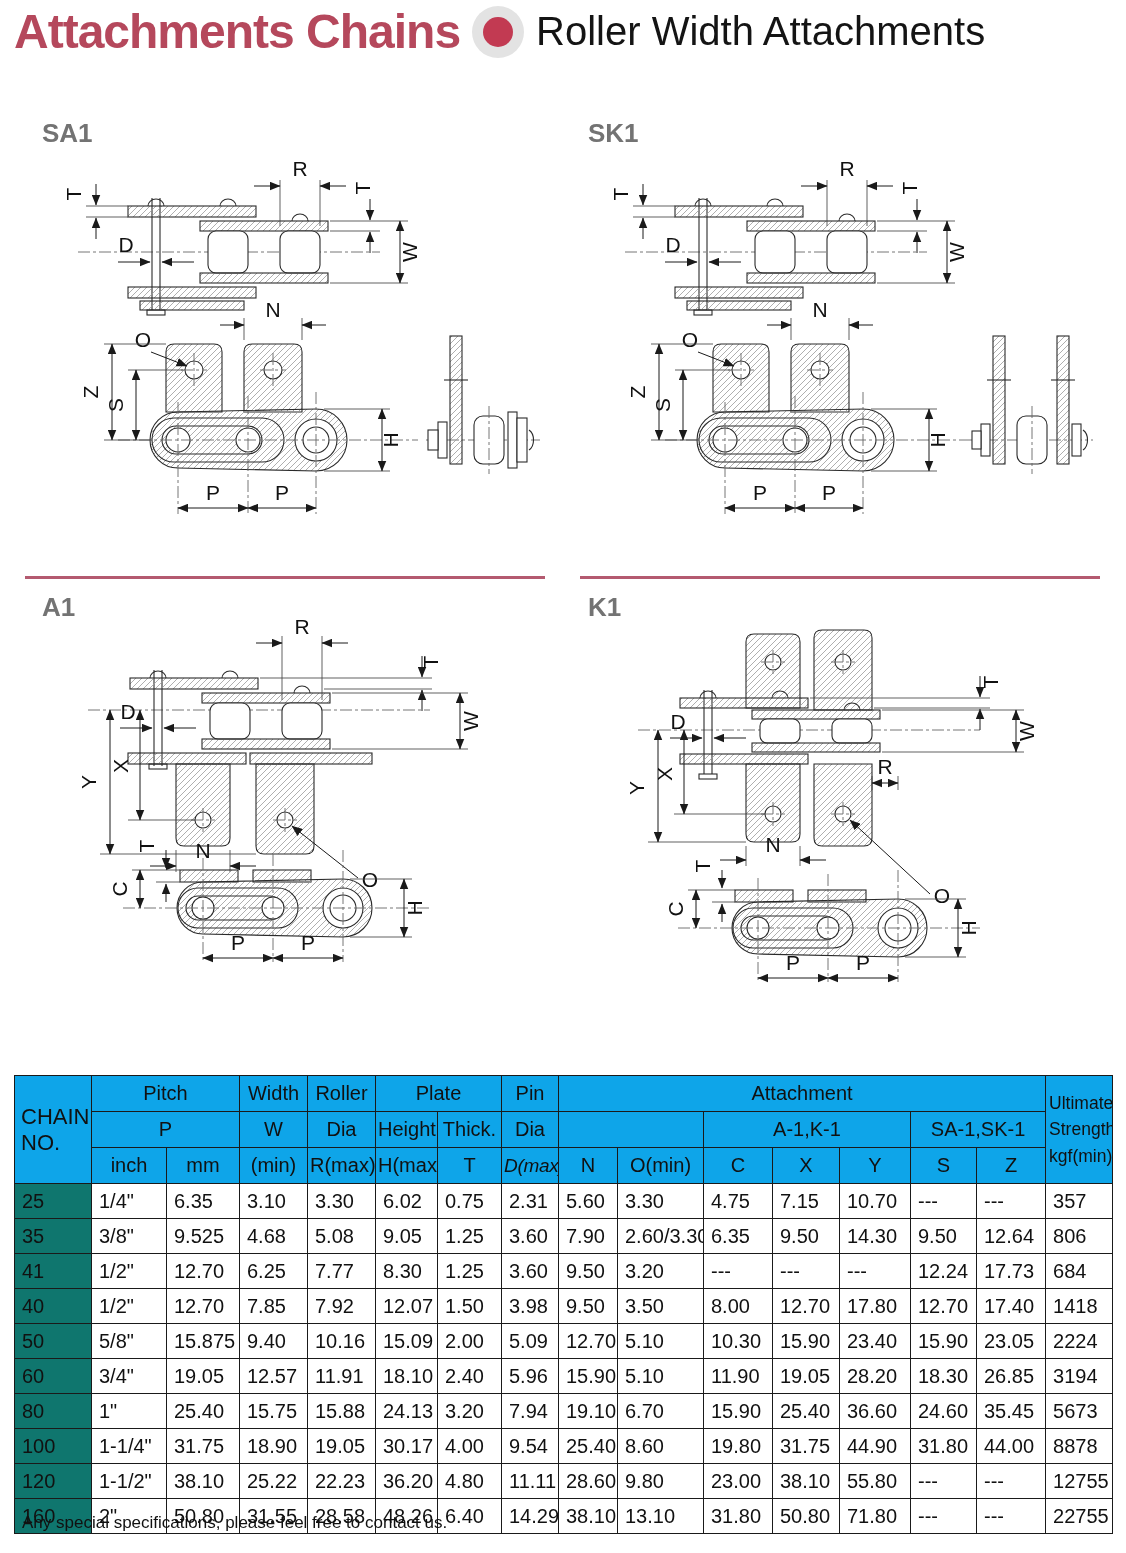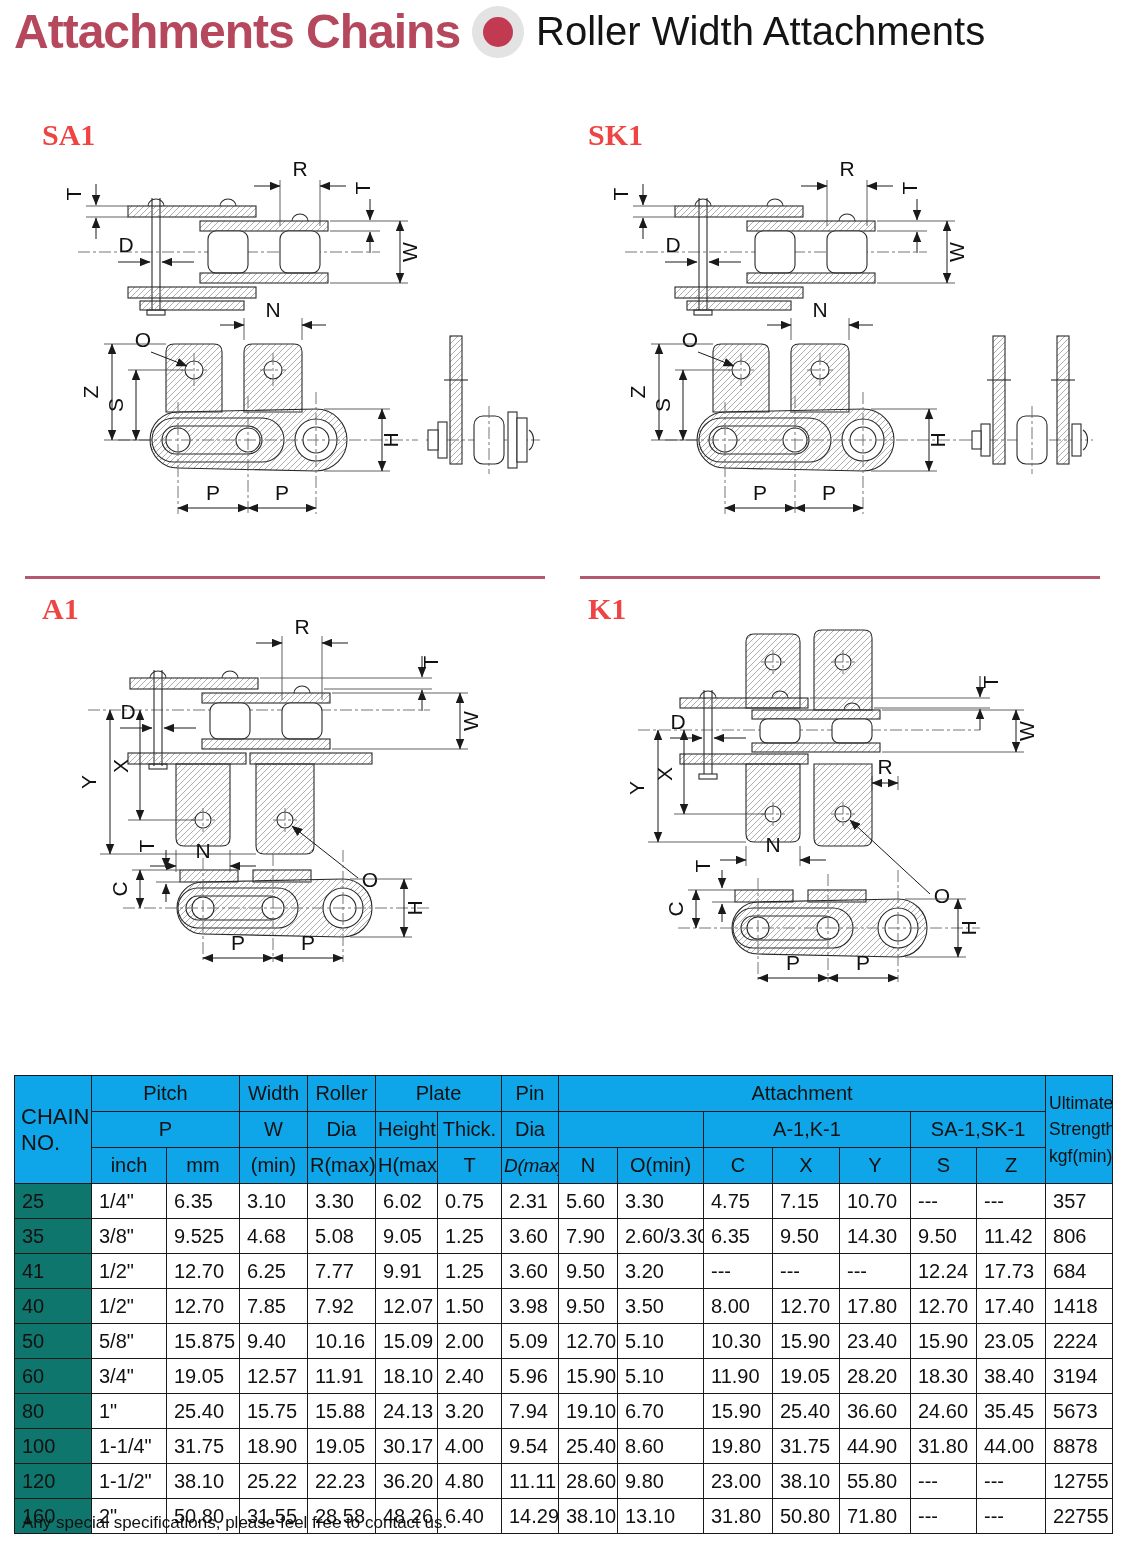--- a/index.html
+++ b/index.html
@@ -6,21 +6,21 @@
   .page{position:relative;width:1126px;height:1553px;background:#ffffff;
         font-family:"Liberation Sans",sans-serif;overflow:hidden;}
   
   .hdr{position:absolute;left:14px;top:4px;display:flex;align-items:center;gap:12px;}
   .t-red{color:#b5485c;font-size:48px;font-weight:bold;letter-spacing:-1px;white-space:nowrap;}
   .bullet{width:52px;height:52px;border-radius:50%;background:#e3e3e3;
           display:flex;align-items:center;justify-content:center;flex:0 0 auto;}
   .dot{width:30px;height:30px;border-radius:50%;background:#c23a52;}
   .t-black{color:#141414;font-size:40px;font-weight:normal;white-space:nowrap;}
   
-  .dg-title{position:absolute;font-size:30px;font-weight:bold;color:#ef4444;font-family:Liberation Serif, serif;}
+  .dg-title{position:absolute;font-size:26px;font-weight:bold;color:#737373;}
   .divider{position:absolute;height:3px;background:#b45a70;}
   svg.dg{position:absolute;}
   
   .h{stroke:#2a2a2a;stroke-width:1.1;}
   .s{fill:none;stroke:#2a2a2a;stroke-width:1.1;}
   .w{fill:#ffffff;stroke:#2a2a2a;stroke-width:1.1;}
   .cl{fill:none;stroke:#666;stroke-width:0.9;stroke-dasharray:12 3 3 3;}
   .ext{stroke:#444;stroke-width:0.85;}
   .dim{stroke:#1a1a1a;stroke-width:1;fill:none;}
   text.lbl{font-size:21px;fill:#111;text-anchor:middle;font-family:"Liberation Sans",sans-serif;}
@@ -566,30 +566,30 @@
           <td>5.08</td>
           <td>9.05</td>
           <td>1.25</td>
           <td>3.60</td>
           <td>7.90</td>
           <td>2.60/3.30</td>
           <td>6.35</td>
           <td>9.50</td>
           <td>14.30</td>
           <td>9.50</td>
-          <td>11.42</td>
+          <td>12.64</td>
           <td>806</td>
         </tr>
         <tr>
           <td class="gray">41</td>
           <td>1/2"</td>
           <td>12.70</td>
           <td>6.25</td>
           <td>7.77</td>
-          <td>9.91</td>
+          <td>8.30</td>
           <td>1.25</td>
           <td>3.60</td>
           <td>9.50</td>
           <td>3.20</td>
           <td>---</td>
           <td>---</td>
           <td>---</td>
           <td>12.24</td>
           <td>17.73</td>
           <td>684</td>
@@ -638,21 +638,21 @@
           <td>11.91</td>
           <td>18.10</td>
           <td>2.40</td>
           <td>5.96</td>
           <td>15.90</td>
           <td>5.10</td>
           <td>11.90</td>
           <td>19.05</td>
           <td>28.20</td>
           <td>18.30</td>
-          <td>38.40</td>
+          <td>26.85</td>
           <td>3194</td>
         </tr>
         <tr>
           <td class="gray">80</td>
           <td>1"</td>
           <td>25.40</td>
           <td>15.75</td>
           <td>15.88</td>
           <td>24.13</td>
           <td>3.20</td>

